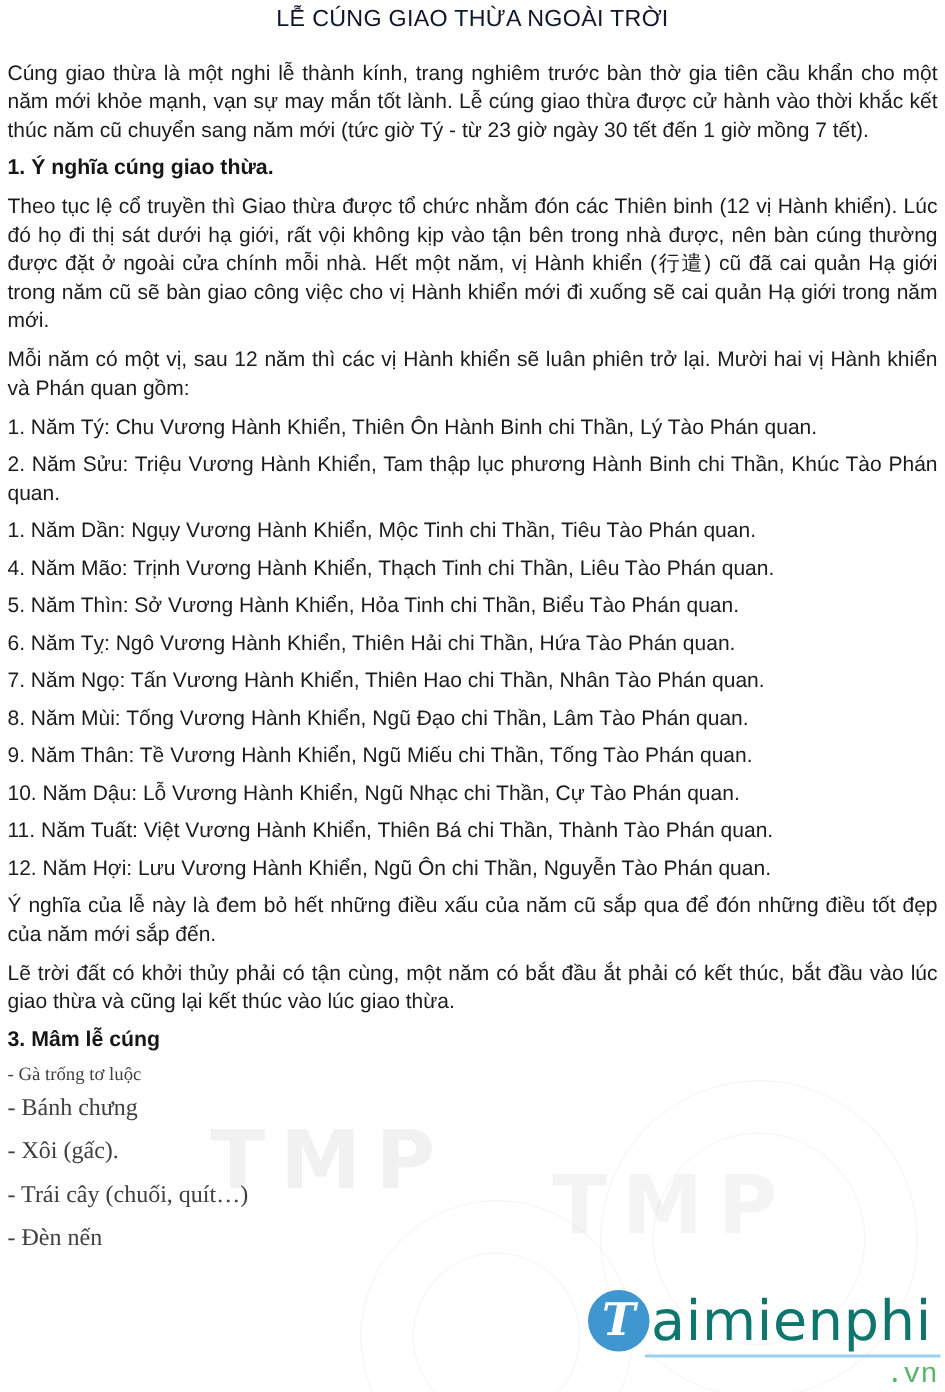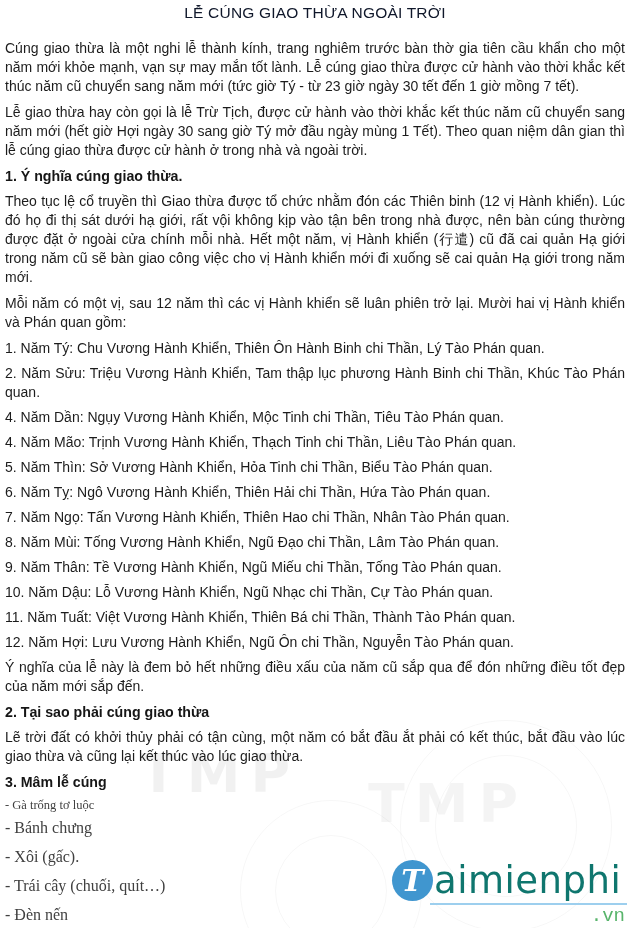--- a/index.html
+++ b/index.html
@@ -142,43 +142,41 @@
 <div class="wm-ring ring-1"></div>
 <div class="wm-ring ring-2"></div>
 <div class="wm-ring ring-3"></div>
 <div class="wm-ring ring-4"></div>
 
 <div class="page">
 
   <h1 class="doc-title">LỄ CÚNG GIAO THỪA NGOÀI TRỜI</h1>
 
   <p class="body-par">Cúng giao thừa là một nghi lễ thành kính, trang nghiêm trước bàn thờ gia tiên cầu khẩn cho một năm mới khỏe mạnh, vạn sự may mắn tốt lành. Lễ cúng giao thừa được cử hành vào thời khắc kết thúc năm cũ chuyển sang năm mới (tức giờ Tý - từ 23 giờ ngày 30 tết đến 1 giờ mồng 7 tết).</p>
-  <p class="body-par">Lễ giao thừa hay còn gọi là lễ Trừ Tịch, được cử hành vào thời khắc kết thúc năm cũ chuyển sang năm mới (hết giờ Hợi ngày 30 sang giờ Tý mở đầu ngày mùng 1 Tết). Theo quan niệm dân gian thì lễ cúng giao thừa được cử hành ở trong nhà và ngoài trời.</p>
 
   <h2 class="sec-heading">1. Ý nghĩa cúng giao thừa.</h2>
 
   <p class="body-par">Theo tục lệ cổ truyền thì Giao thừa được tổ chức nhằm đón các Thiên binh (12 vị Hành khiển). Lúc đó họ đi thị sát dưới hạ giới, rất vội không kịp vào tận bên trong nhà được, nên bàn cúng thường được đặt ở ngoài cửa chính mỗi nhà. Hết một năm, vị Hành khiển (行遣) cũ đã cai quản Hạ giới trong năm cũ sẽ bàn giao công việc cho vị Hành khiển mới đi xuống sẽ cai quản Hạ giới trong năm mới.</p>
   <p class="body-par">Mỗi năm có một vị, sau 12 năm thì các vị Hành khiển sẽ luân phiên trở lại. Mười hai vị Hành khiển và Phán quan gồm:</p>
 
   <p class="year-item">1. Năm Tý: Chu Vương Hành Khiển, Thiên Ôn Hành Binh chi Thần, Lý Tào Phán quan.</p>
   <p class="year-item">2. Năm Sửu: Triệu Vương Hành Khiển, Tam thập lục phương Hành Binh chi Thần, Khúc Tào Phán quan.</p>
-  <p class="year-item">4. Năm Dần: Ngụy Vương Hành Khiển, Mộc Tinh chi Thần, Tiêu Tào Phán quan.</p>
+  <p class="year-item">1. Năm Dần: Ngụy Vương Hành Khiển, Mộc Tinh chi Thần, Tiêu Tào Phán quan.</p>
   <p class="year-item">4. Năm Mão: Trịnh Vương Hành Khiển, Thạch Tinh chi Thần, Liêu Tào Phán quan.</p>
   <p class="year-item">5. Năm Thìn: Sở Vương Hành Khiển, Hỏa Tinh chi Thần, Biểu Tào Phán quan.</p>
   <p class="year-item">6. Năm Tỵ: Ngô Vương Hành Khiển, Thiên Hải chi Thần, Hứa Tào Phán quan.</p>
   <p class="year-item">7. Năm Ngọ: Tấn Vương Hành Khiển, Thiên Hao chi Thần, Nhân Tào Phán quan.</p>
   <p class="year-item">8. Năm Mùi: Tống Vương Hành Khiển, Ngũ Đạo chi Thần, Lâm Tào Phán quan.</p>
   <p class="year-item">9. Năm Thân: Tề Vương Hành Khiển, Ngũ Miếu chi Thần, Tống Tào Phán quan.</p>
   <p class="year-item">10. Năm Dậu: Lỗ Vương Hành Khiển, Ngũ Nhạc chi Thần, Cự Tào Phán quan.</p>
   <p class="year-item">11. Năm Tuất: Việt Vương Hành Khiển, Thiên Bá chi Thần, Thành Tào Phán quan.</p>
   <p class="year-item">12. Năm Hợi: Lưu Vương Hành Khiển, Ngũ Ôn chi Thần, Nguyễn Tào Phán quan.</p>
 
   <p class="body-par">Ý nghĩa của lễ này là đem bỏ hết những điều xấu của năm cũ sắp qua để đón những điều tốt đẹp của năm mới sắp đến.</p>
 
-  <h2 class="sec-heading">2. Tại sao phải cúng giao thừa</h2>
   <p class="body-par">Lẽ trời đất có khởi thủy phải có tận cùng, một năm có bắt đầu ắt phải có kết thúc, bắt đầu vào lúc giao thừa và cũng lại kết thúc vào lúc giao thừa.</p>
 
   <h2 class="sec-heading">3. Mâm lễ cúng</h2>
 
   <p class="offer-item small">- Gà trống tơ luộc</p>
   <p class="offer-item">- Bánh chưng</p>
   <p class="offer-item">- Xôi (gấc).</p>
   <p class="offer-item">- Trái cây (chuối, quít…)</p>
   <p class="offer-item">- Đèn nến</p>
 

